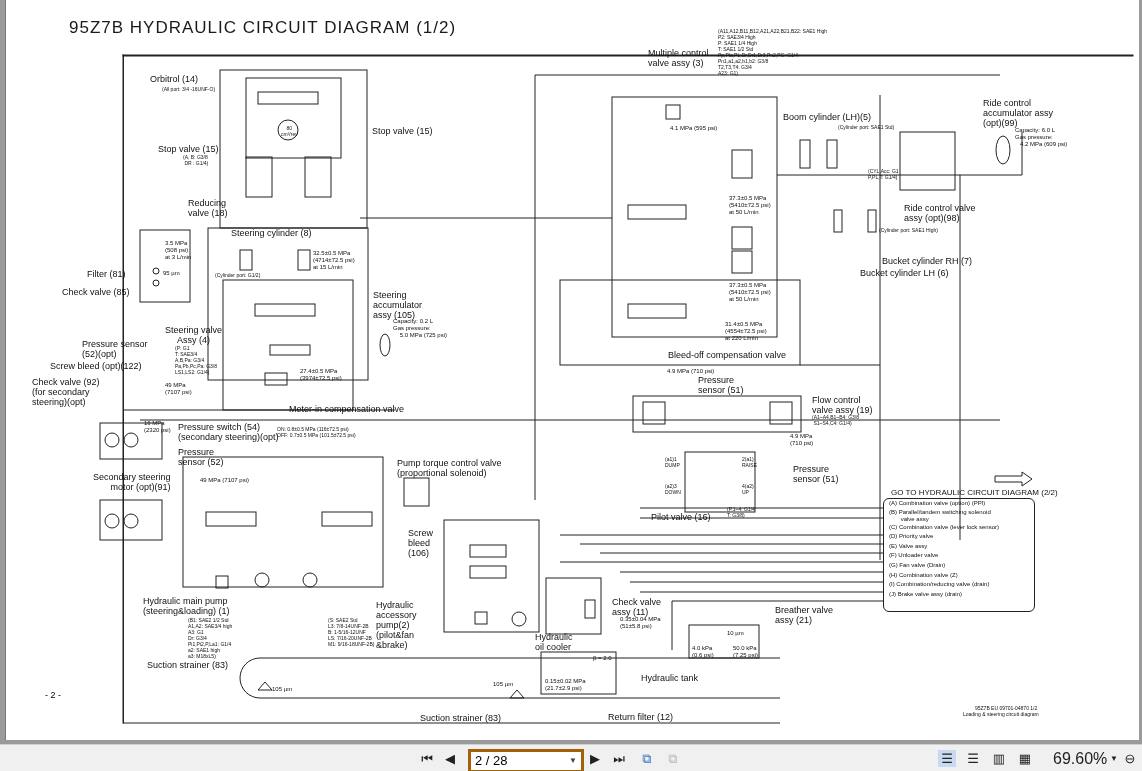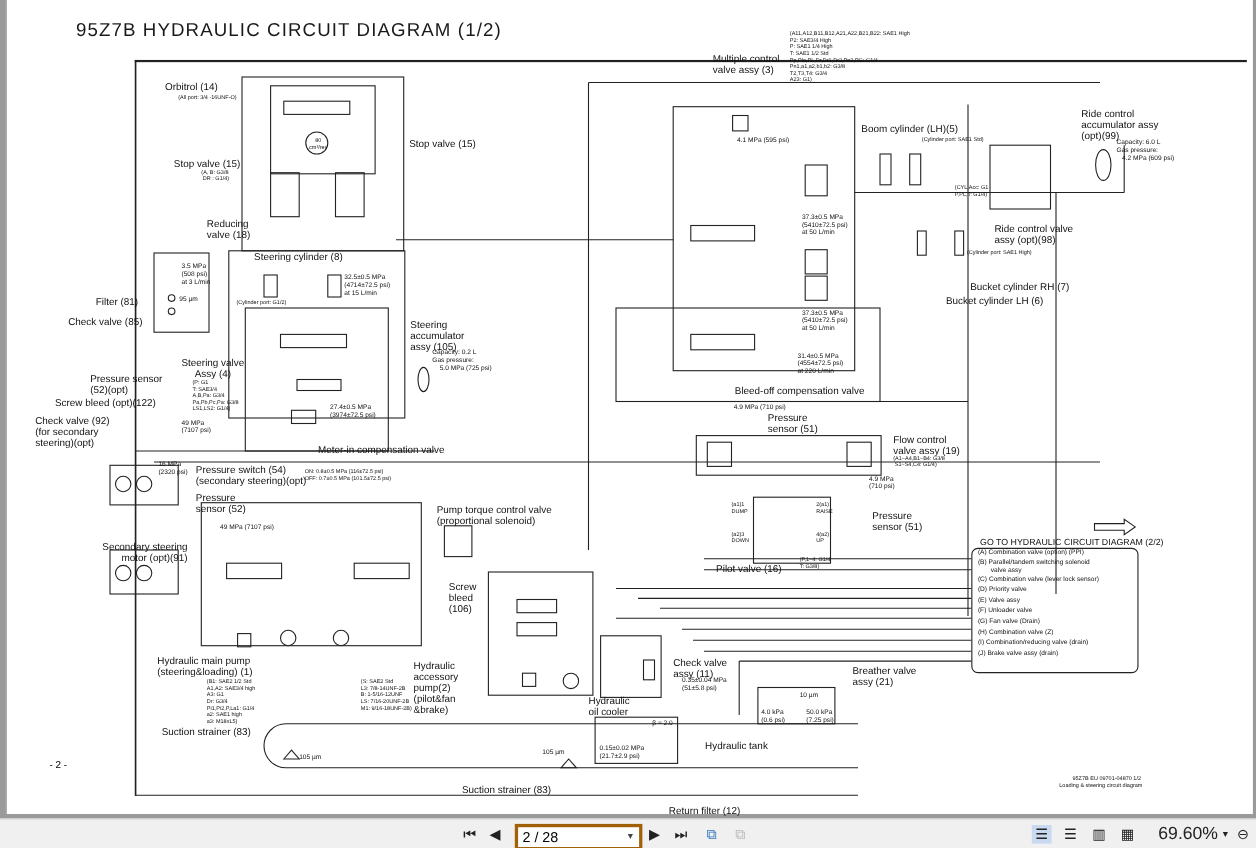--- a/index.html
+++ b/index.html
@@ -188,21 +188,21 @@
 (7107 psi)</div>
 <div class="sm" style="left:144px;top:420px;font-size:6px;line-height:7px;">16 MPa
 (2320 psi)</div>
 <div class="lbl" style="left:178px;top:422px;">Pressure switch (54)
 (secondary steering)(opt)</div>
 <div class="sm" style="left:277px;top:426px;">ON: 0.8±0.5 MPa (116±72.5 psi)
 OFF: 0.7±0.5 MPa (101.5±72.5 psi)</div>
 <div class="lbl" style="left:178px;top:447px;">Pressure
 sensor (52)</div>
 <div class="sm" style="left:200px;top:477px;font-size:6px;">49 MPa (7107 psi)</div>
-<div class="lbl" style="left:93px;top:472px;text-align:right;margin-top:20px;">Secondary steering
+<div class="lbl" style="left:93px;top:472px;text-align:right;">Secondary steering
 motor (opt)(91)</div>
 <div class="lbl" style="left:397px;top:458px;">Pump torque control valve
 (proportional solenoid)</div>
 <div class="lbl" style="left:408px;top:528px;">Screw
 bleed
 (106)</div>
 <div class="lbl" style="left:143px;top:596px;">Hydraulic main pump
 (steering&amp;loading) (1)</div>
 <div class="sm" style="left:188px;top:617px;">(B1: SAE2 1/2 Std
 A1,A2: SAE3/4 high
@@ -224,21 +224,21 @@
 <div class="lbl" style="left:147px;top:660px;">Suction strainer (83)</div>
 <div class="lbl" style="left:420px;top:713px;">Suction strainer (83)</div>
 <div class="sm" style="left:272px;top:686px;font-size:6px;">105 µm</div>
 <div class="sm" style="left:493px;top:681px;font-size:6px;">105 µm</div>
 <div class="lbl" style="left:535px;top:632px;">Hydraulic
 oil cooler</div>
 <div class="lbl" style="left:612px;top:597px;">Check valve
 assy (11)</div>
 <div class="sm" style="left:620px;top:616px;font-size:6px;line-height:7px;">0.35±0.04 MPa
 (51±5.8 psi)</div>
-<div class="lbl" style="left:608px;top:712px;margin-top:20px;">Return filter (12)</div>
+<div class="lbl" style="left:608px;top:712px;">Return filter (12)</div>
 <div class="sm" style="left:545px;top:678px;font-size:6px;line-height:7px;">0.15±0.02 MPa
 (21.7±2.9 psi)</div>
 <div class="sm" style="left:593px;top:655px;font-size:6px;">β = 2.0</div>
 <div class="lbl" style="left:641px;top:673px;">Hydraulic tank</div>
 <div class="lbl" style="left:775px;top:605px;">Breather valve
 assy (21)</div>
 <div class="sm" style="left:692px;top:645px;font-size:6px;line-height:7px;">4.0 kPa
 (0.6 psi)</div>
 <div class="sm" style="left:733px;top:645px;font-size:6px;line-height:7px;">50.0 kPa
 (7.25 psi)</div>

